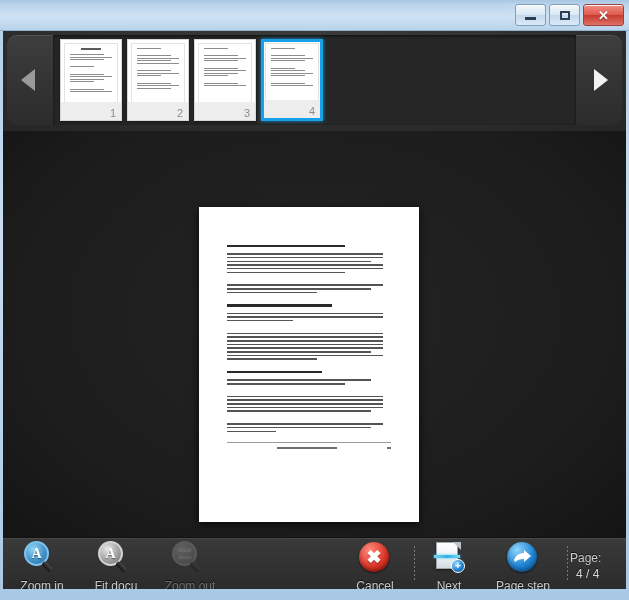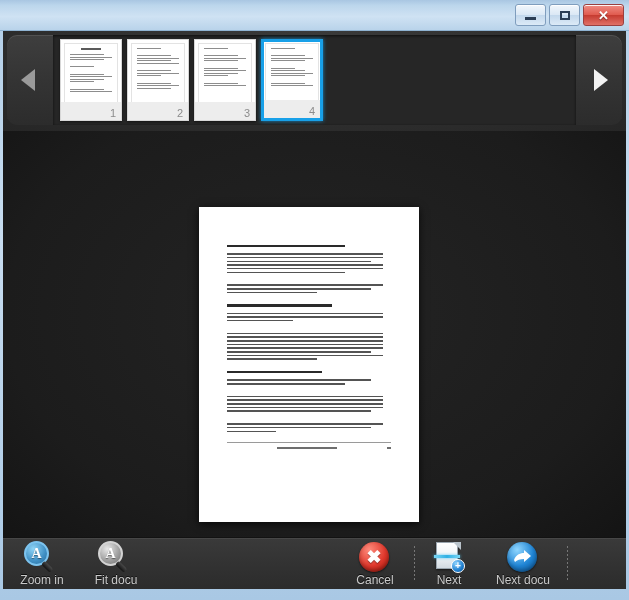--- a/index.html
+++ b/index.html
@@ -291,21 +291,21 @@
     flex-direction: column;
     align-items: center;
     cursor: pointer;
     user-select: none;
   }
   .tbtn .ticon {
     width: 38px; height: 32px;
     position: relative;
   }
   .tbtn .tlabel {
-    margin-top: 0;
+    margin-top: 6px;
     font-size: 12px;
     color: #c9c9c9;
     text-shadow: 0 -1px 0 rgba(0,0,0,.7);
     white-space: nowrap;
   }
   .tbtn.disabled .tlabel { color: #6d6d6d; }
   .tbtn.disabled .ticon { opacity: .42; }
 
   
   .mag {
@@ -632,20 +632,27 @@
         </div>
 
         <div class="tbtn">
           <div class="ticon">
             <div class="mag grey">A</div>
             <div class="mag-handle"></div>
           </div>
           <div class="tlabel">Fit docu</div>
         </div>
 
+        <div class="tbtn disabled">
+          <div class="ticon">
+            <div class="mag faded">Abcd docu</div>
+            <div class="mag-handle"></div>
+          </div>
+          <div class="tlabel">Zoom out</div>
+        </div>
 
       </div>
 
       <div class="sep" id="sep-left"></div>
 
       <div class="tgroup" id="tgroup-right">
 
         <div class="tbtn">
           <div class="ticon">
             <div class="ic-cancel">
@@ -668,24 +675,28 @@
         </div>
 
         <div class="tbtn">
           <div class="ticon">
             <div class="ic-next">
               <svg width="20" height="16" viewBox="0 0 20 16">
                 <path d="M2 11 C4 5, 9 4, 12 4 L12 1 L19 7 L12 13 L12 10 C8 10, 5 11, 3 13 Z" fill="#ffffff"></path>
               </svg>
             </div>
           </div>
-          <div class="tlabel ul">Next docu</div>
+          <div class="tlabel ul">Page step</div>
         </div>
 
       </div>
 
       <div class="sep" id="sep-right"></div>
 
+      <div id="pagecount">
+        <div>Page:</div>
+        <div class="pcv">4 / 4</div>
+      </div>
 
     </div>
 
   </div>
 </div>
 
 </body></html>

